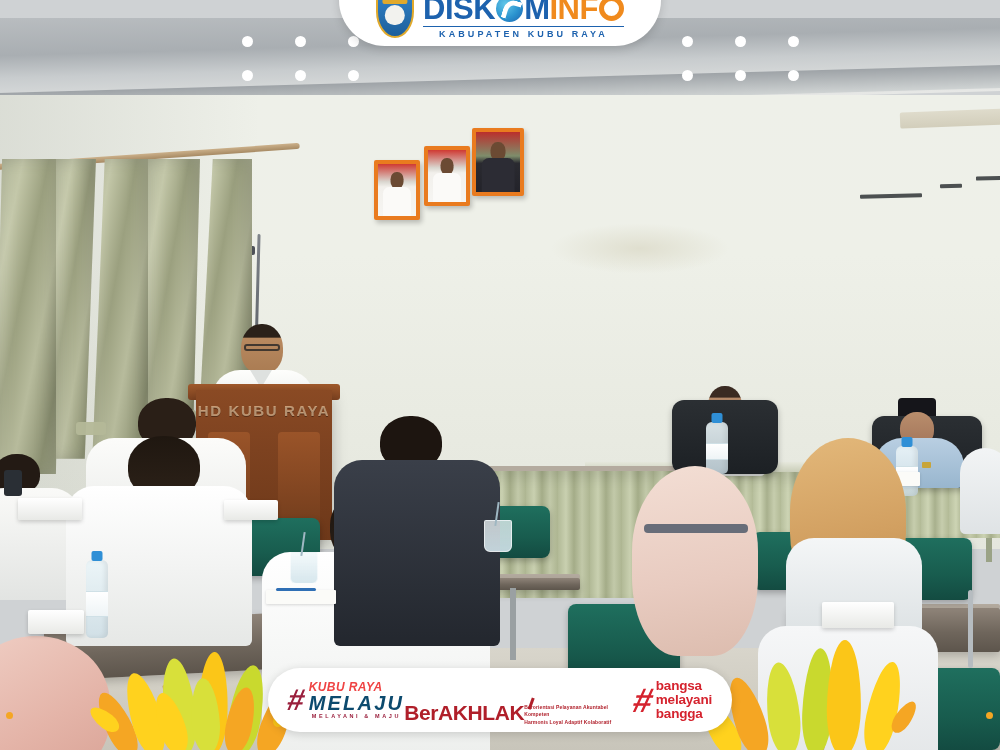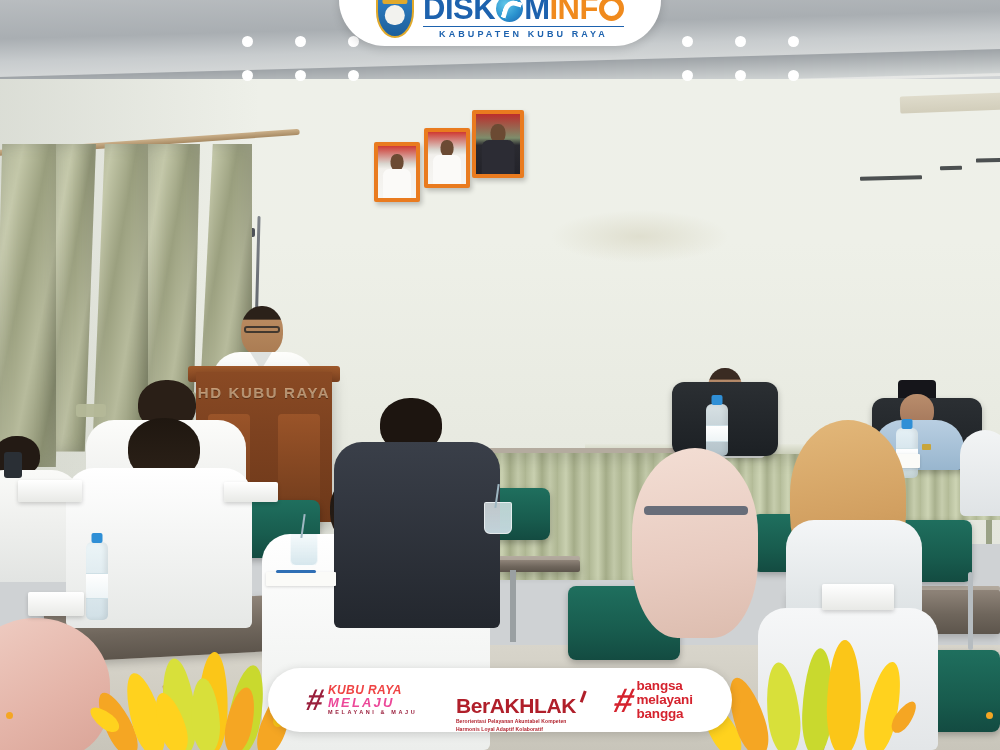--- a/index.html
+++ b/index.html
@@ -7,21 +7,21 @@
   body{font-family:"Liberation Sans", sans-serif;}
 
   .stage{
     position:relative;
     width:1000px;height:750px;
     overflow:hidden;
     background:#cfd2d4;
   }
 
   
-  .photo{position:absolute;inset:0;overflow:hidden;}
+  .photo{position:absolute;inset:0;overflow:hidden;margin-top:18px;}
 
   
   .ceiling{
     position:absolute;left:-10%;top:-2%;width:120%;height:14%;
     background:linear-gradient(180deg,#b9bdc0 0%,#a9aeb2 38%,#c8ccce 60%,#e7e8e6 100%);
     transform:rotate(-1.6deg);
   }
   .ceiling-lip{
     position:absolute;left:-10%;top:8.4%;width:120%;height:3.2%;
     background:linear-gradient(180deg,#9ea3a7,#cfd3d3);
@@ -304,25 +304,25 @@
   }
   .lg{display:flex;align-items:center;gap:6px;}
 
   
   .krm-hash{
     font-size:30px;font-weight:700;color:#9a1f3c;line-height:1;
     transform:skewX(-12deg);letter-spacing:-2px;
   }
   .krm-text{display:flex;flex-direction:column;line-height:1;}
   .krm-1{font-size:12px;font-weight:700;font-style:italic;color:#ef4444;letter-spacing:.4px;}
-  .krm-2{font-size:13px;font-weight:700;font-style:italic;color:#ec4899;letter-spacing:2.2px;}
+  .krm-2{font-size:20px;font-weight:700;font-style:italic;color:#0c4a6e;letter-spacing:2.2px;}
   .krm-3{font-size:5.5px;font-weight:700;color:#9a1f3c;letter-spacing:2.6px;text-align:center;margin-top:1px;}
 
   
-  .bak{display:flex;flex-direction:column;line-height:1;margin-top:28px;}
+  .bak{display:flex;flex-direction:row;line-height:1;margin-top:28px;}
   .bak-main{
     font-size:21px;font-weight:700;color:#b01f2a;letter-spacing:-.4px;
     position:relative;display:inline-block;
   }
   .bak-tick{
     position:absolute;right:-9px;top:-6px;width:9px;height:12px;
     border-right:3px solid #b01f2a;transform:rotate(20deg);
   }
   .bak-sub{font-size:5px;font-weight:700;color:#b01f2a;letter-spacing:.1px;margin-top:2px;line-height:1.5;}
 

